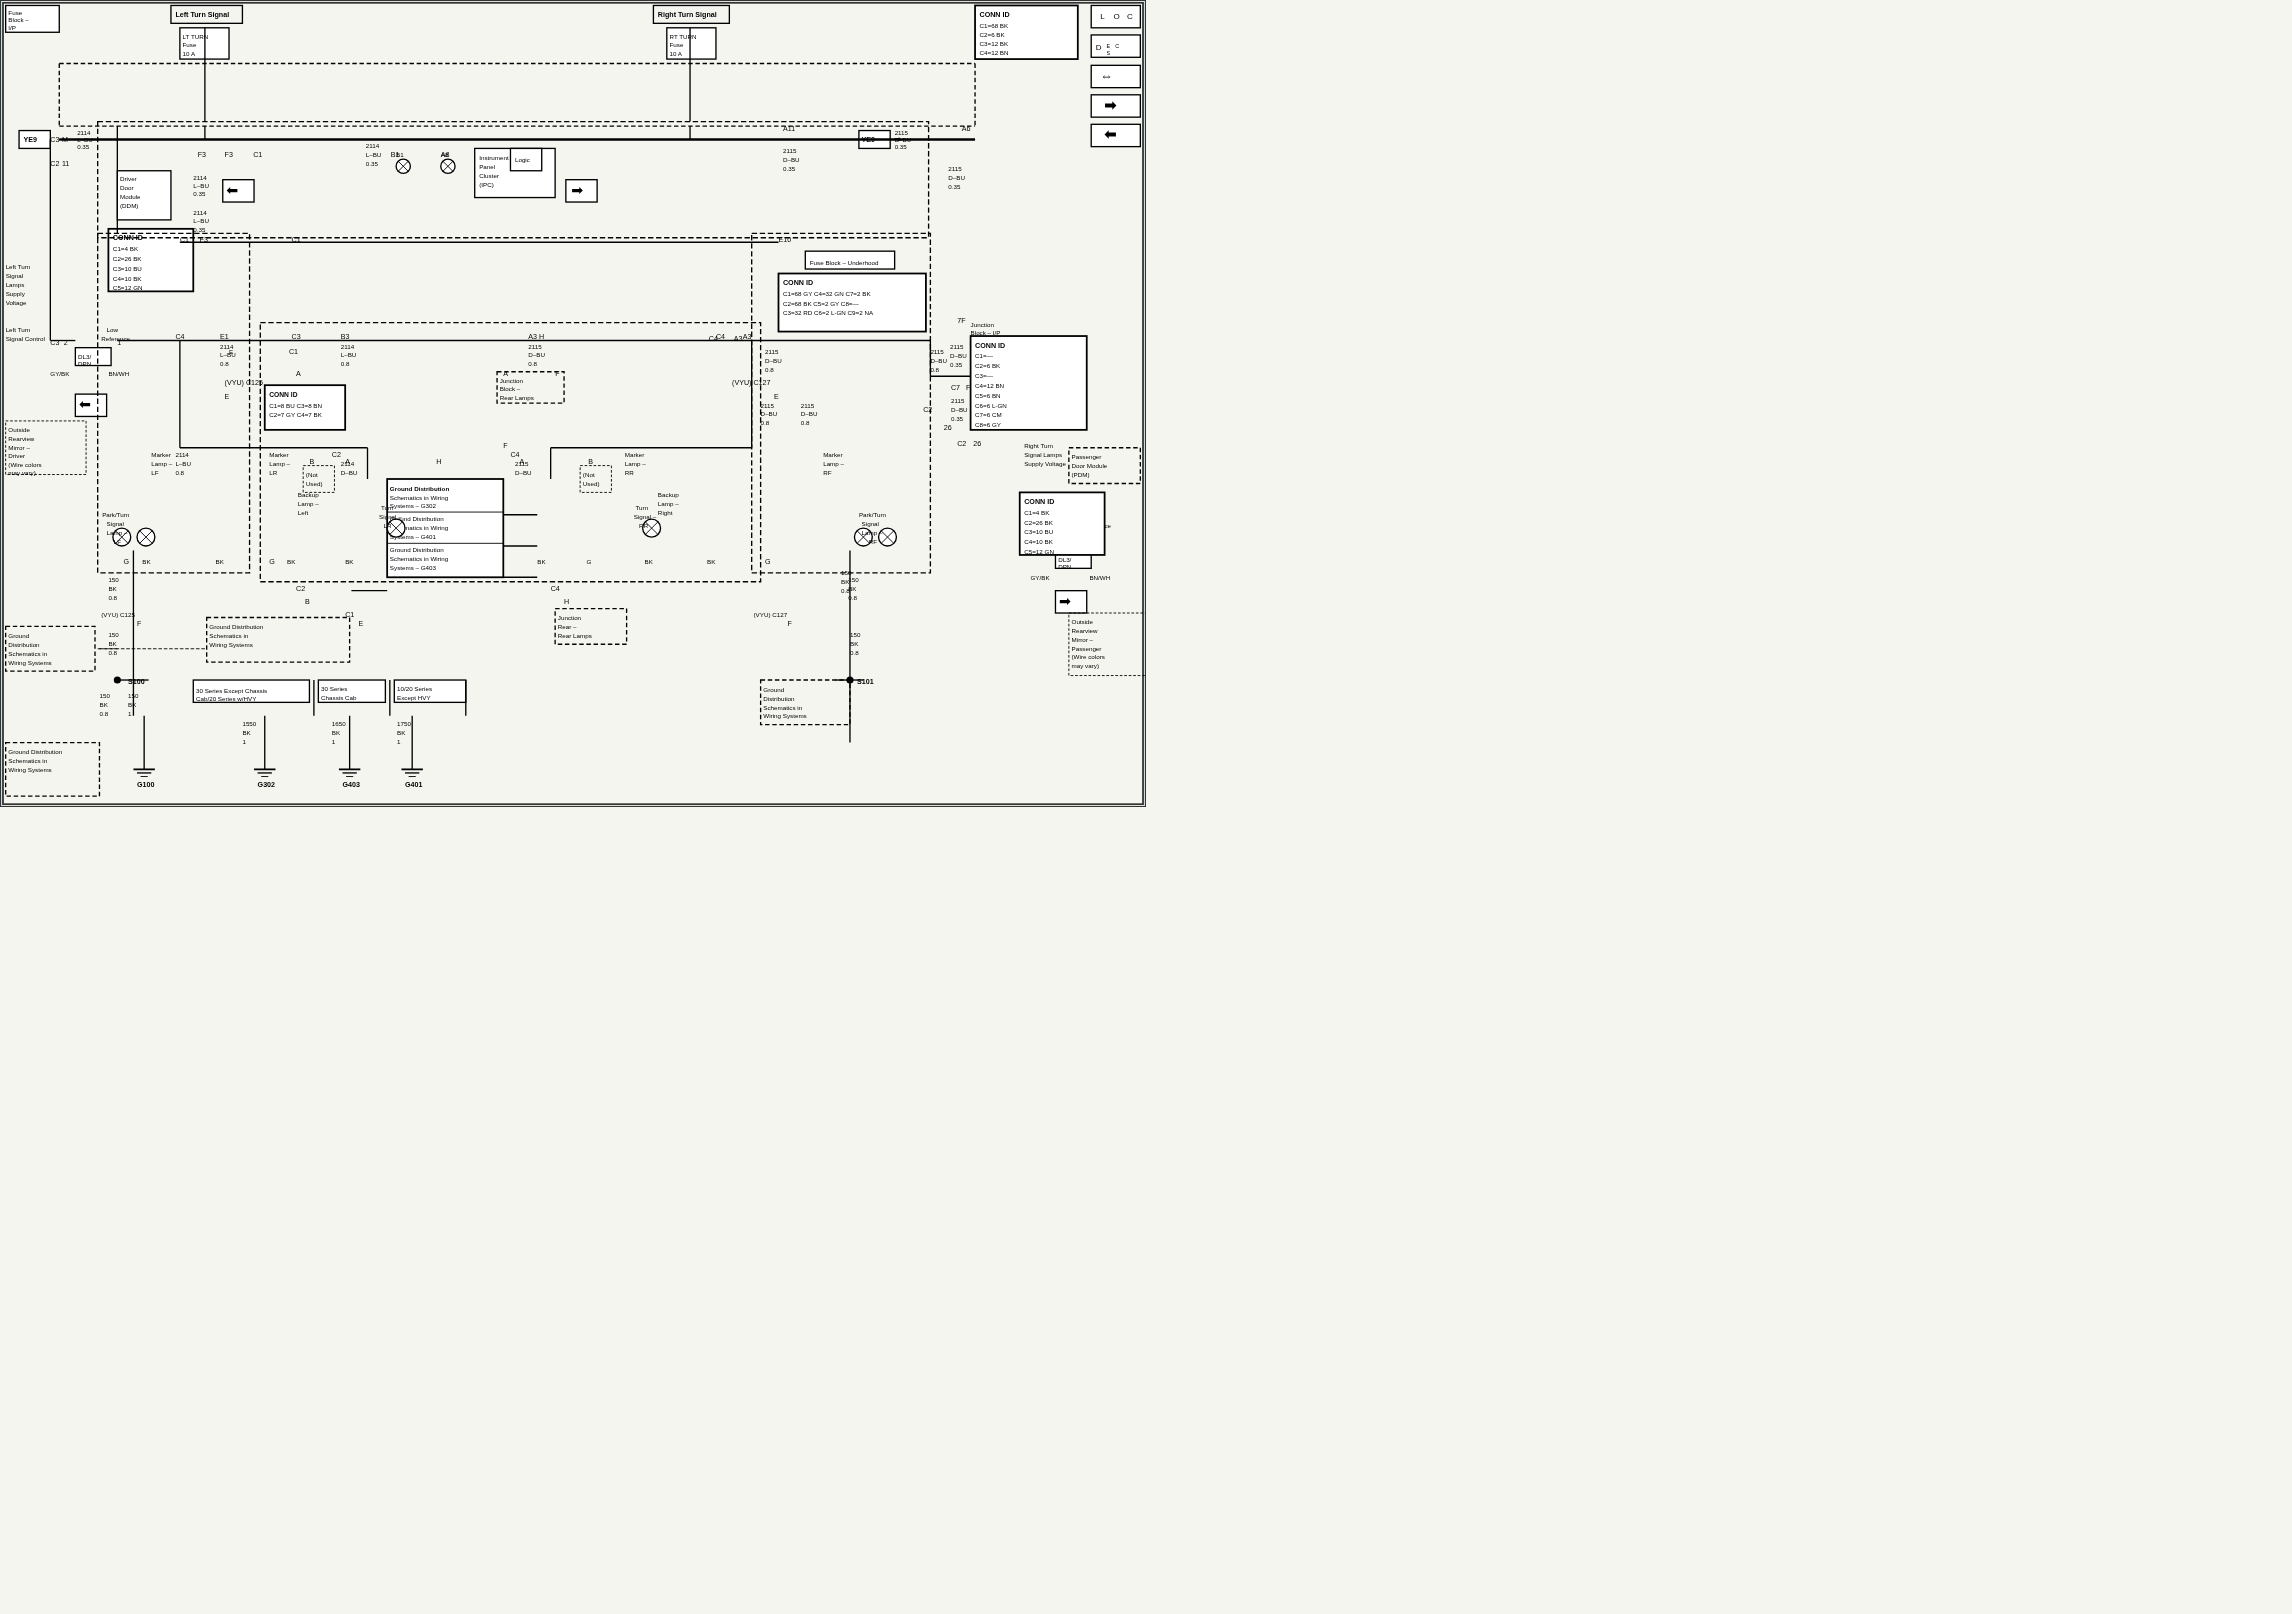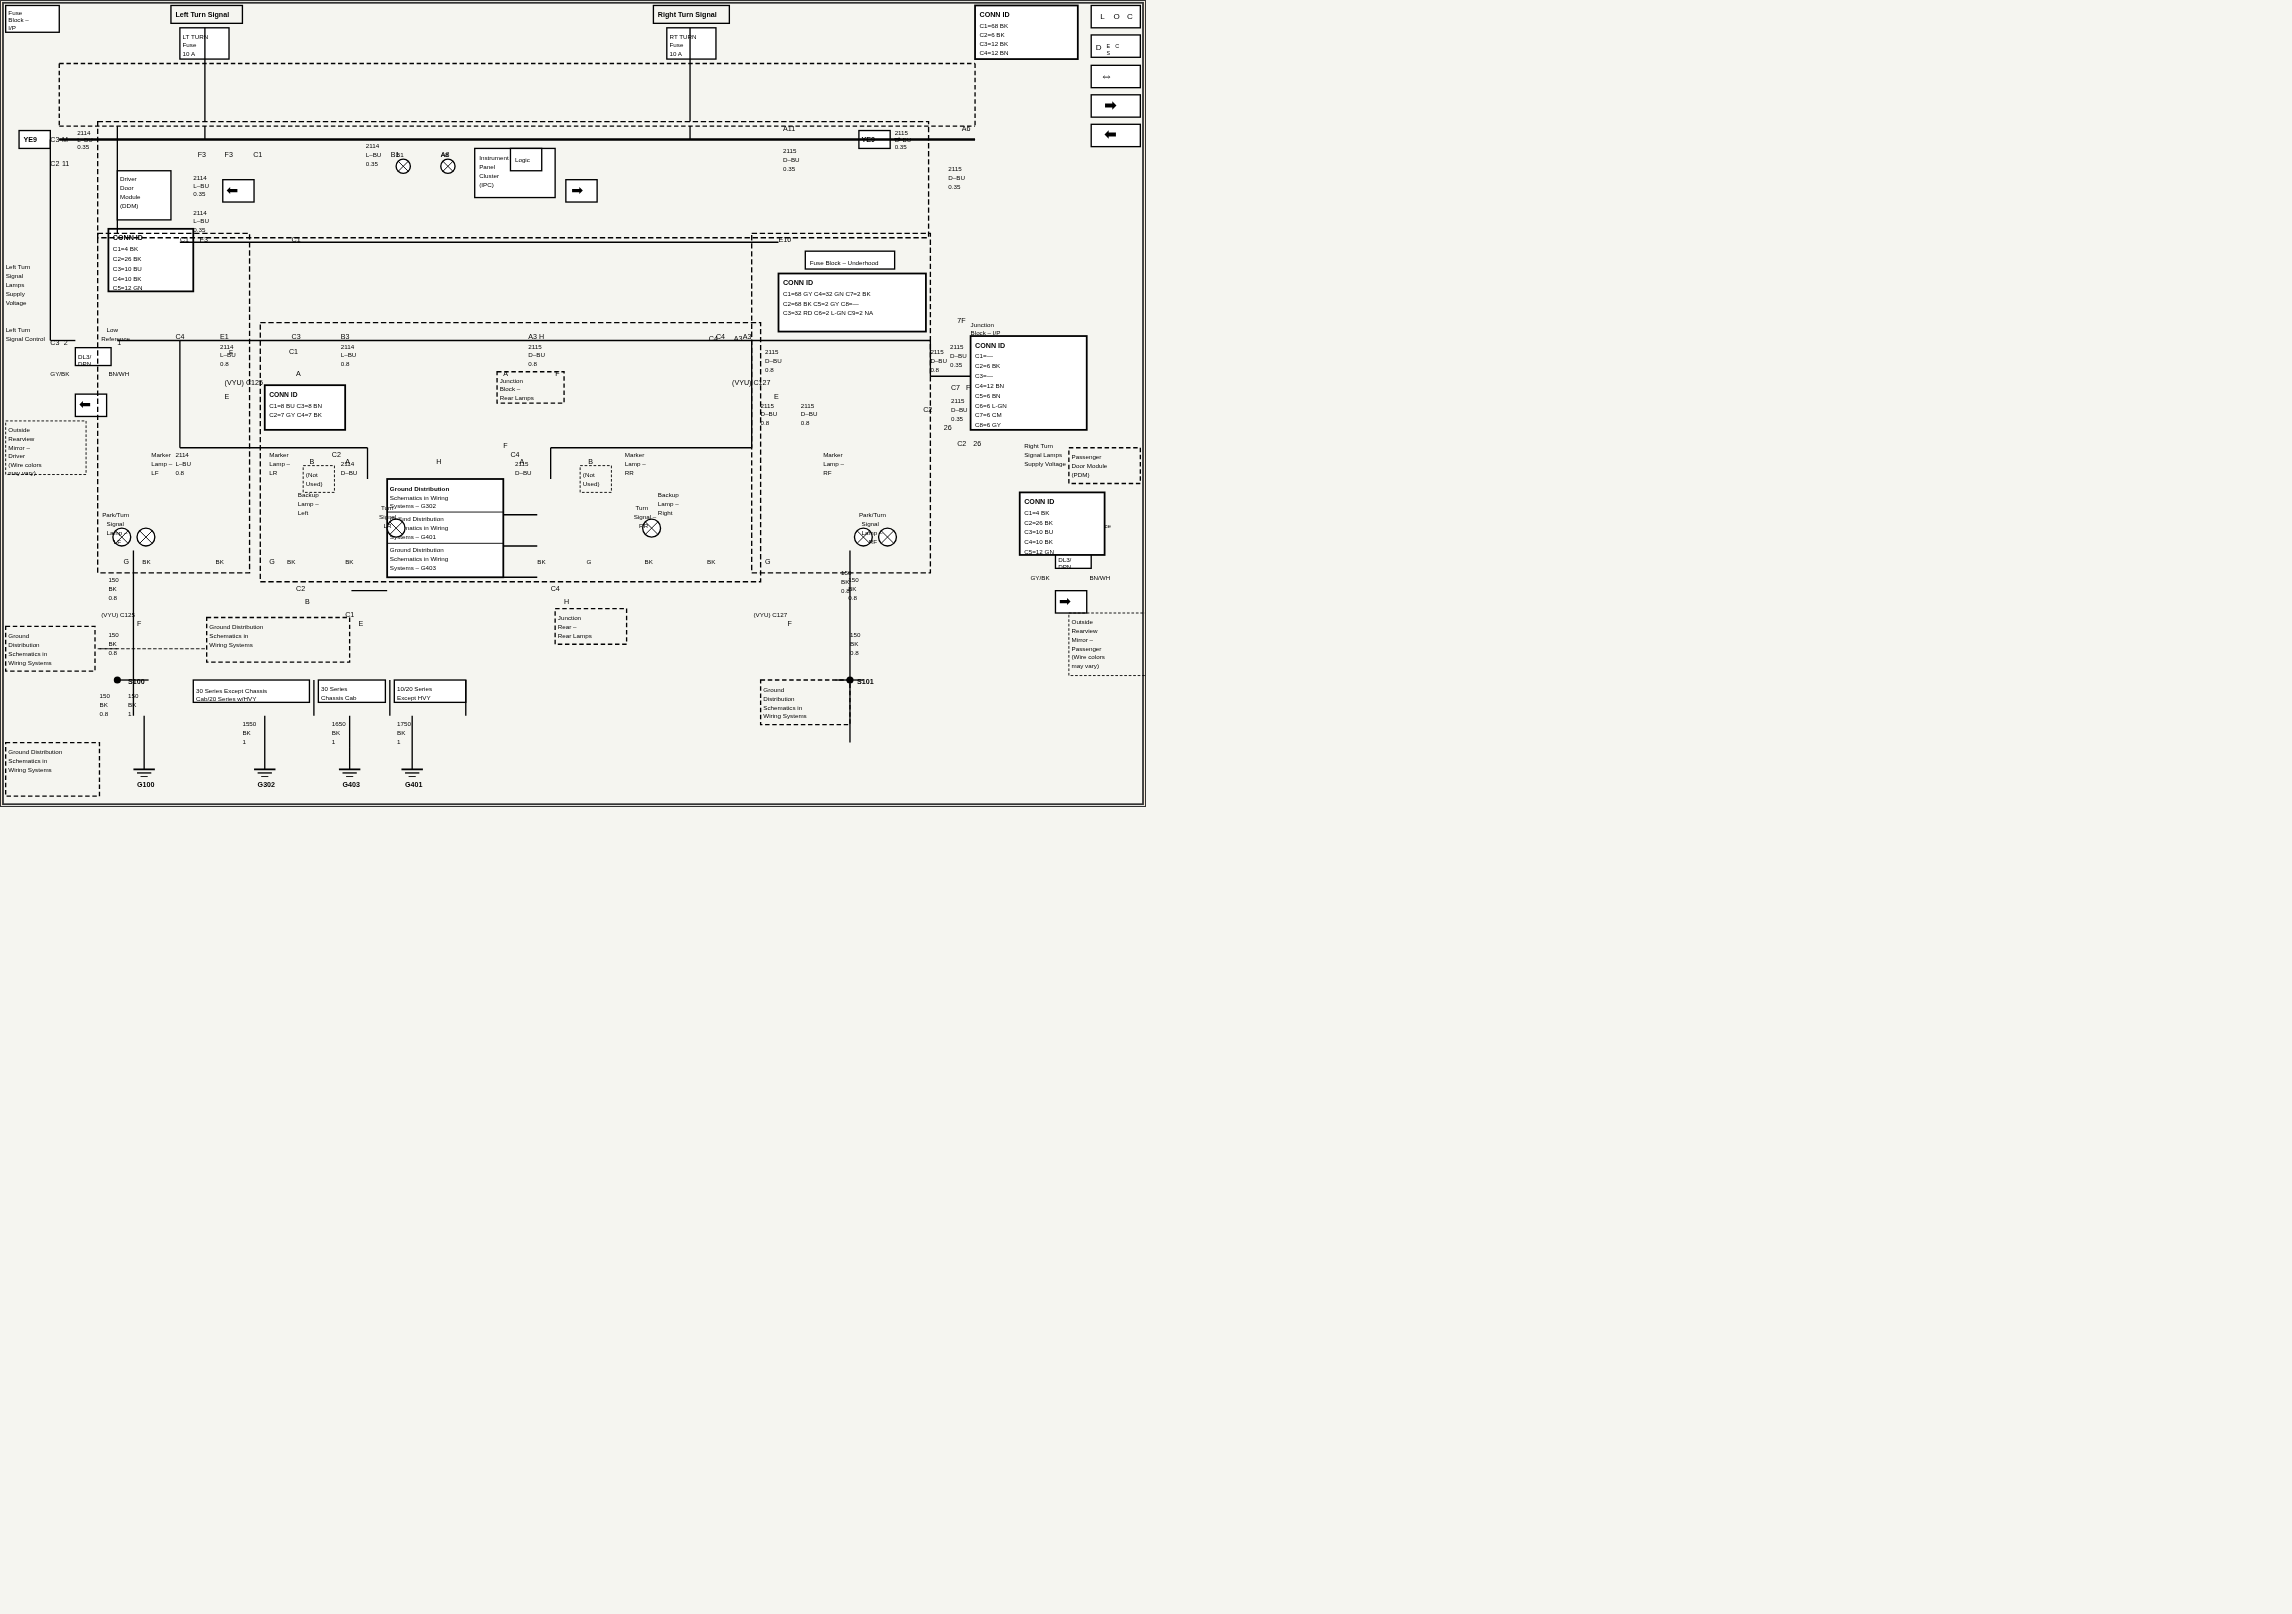--- a/index.html
+++ b/index.html
@@ -10,21 +10,21 @@
       color: #000;
       width: 1146px;
       height: 807px;
       overflow: hidden;
       position: relative;
     }
     .diagram-container {
       width: 1146px;
       height: 807px;
       position: relative;
-      background: #fdba74;
+      background: #0369a1;
       border: 1.8px solid #333;
     }
     svg {
       position: absolute;
       top: 0; left: 0;
       width: 100%;
       height: 100%;
     }
   </style>
 </head>

